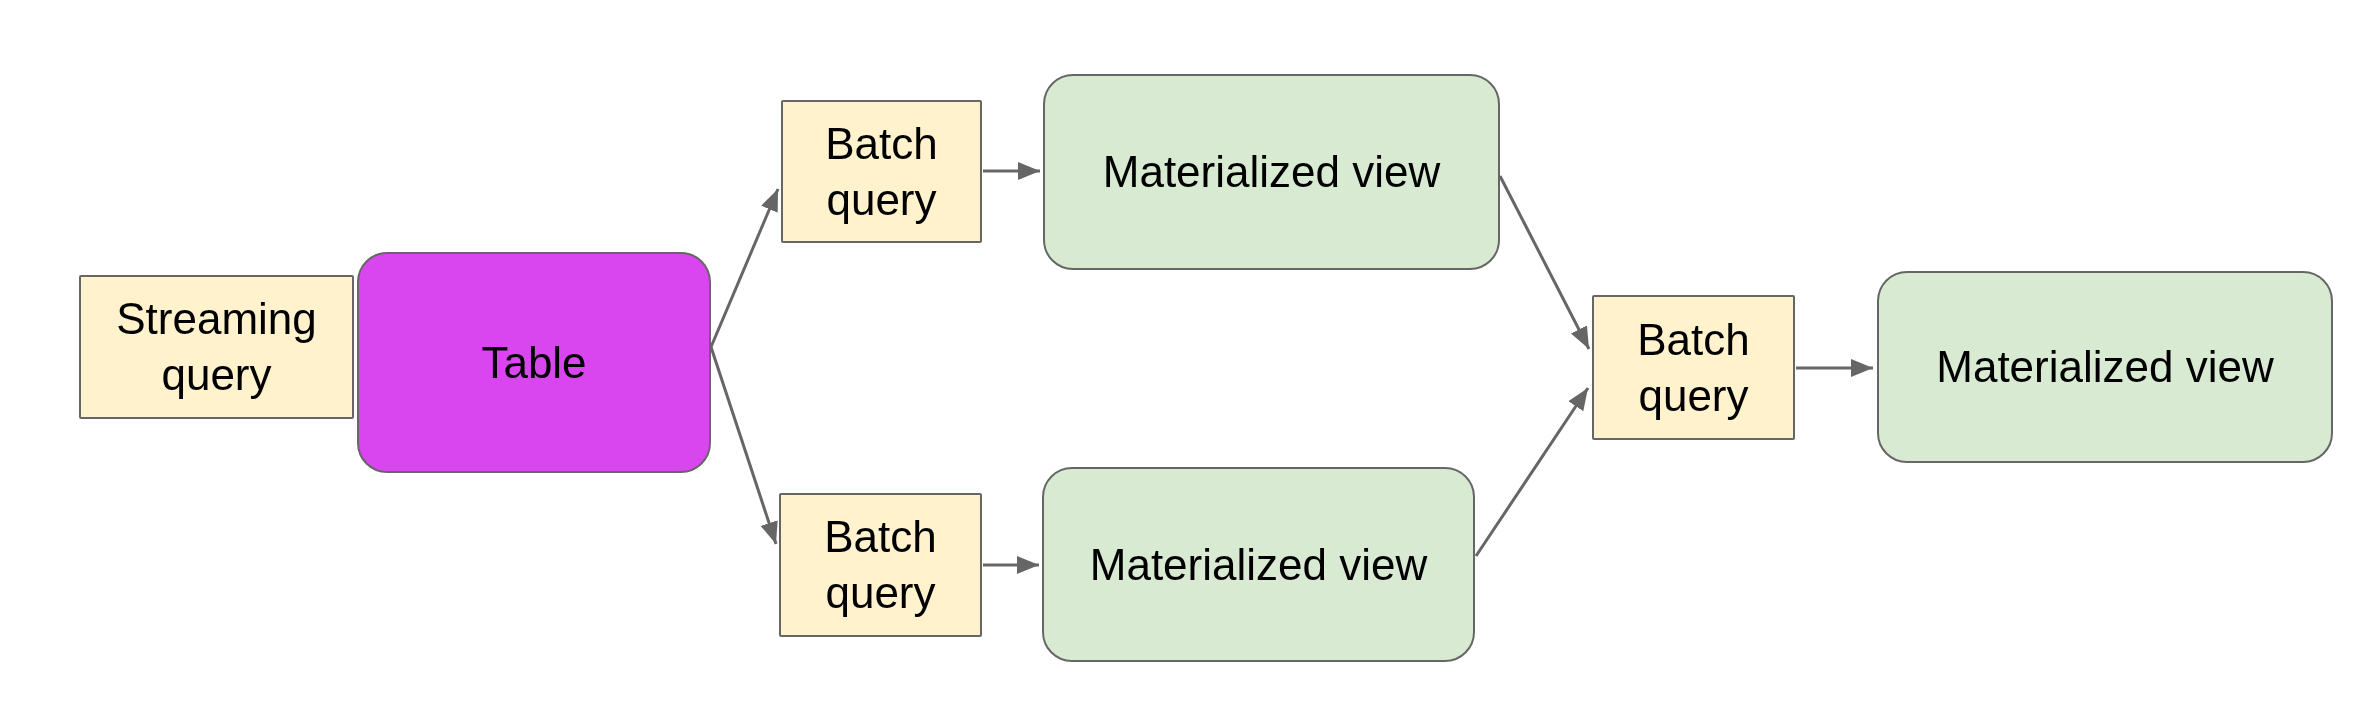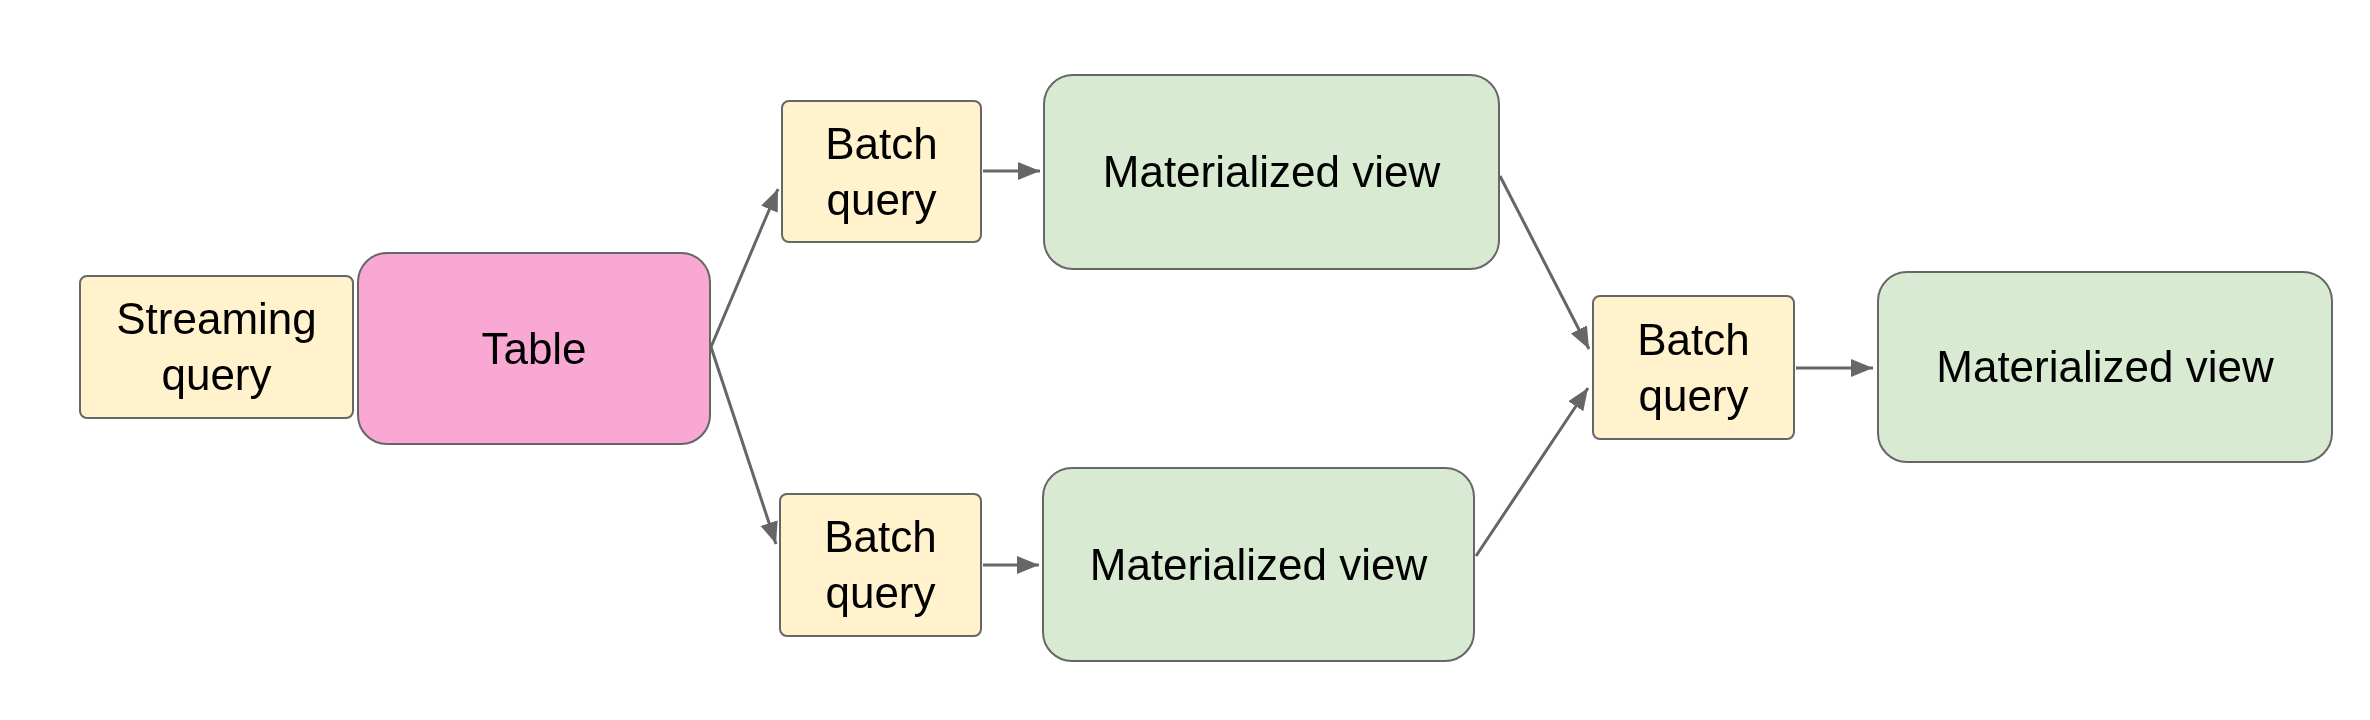--- a/index.html
+++ b/index.html
@@ -29,21 +29,21 @@
     display: flex;
     align-items: center;
     justify-content: center;
     text-align: center;
     font-size: 44px;
     line-height: 1.27;
     color: #000000;
     padding: 0 10px;
   }
   .node.query {
-    border-radius: 8px;
+    border-radius: 2px;
   }
   .node.table {
     border-radius: 30px;
     justify-content: center;
   }
   .label {
     display: block;
   }
 </style>
 </head>
@@ -64,21 +64,21 @@
       <line x1="983" y1="565" x2="1039" y2="565" stroke="#666666" stroke-width="3" marker-end="url(#arrowhead)"></line>
       <line x1="1500" y1="176" x2="1589" y2="349" stroke="#666666" stroke-width="3" marker-end="url(#arrowhead)"></line>
       <line x1="1476" y1="556" x2="1588" y2="388" stroke="#666666" stroke-width="3" marker-end="url(#arrowhead)"></line>
       <line x1="1796" y1="368" x2="1873" y2="368" stroke="#666666" stroke-width="3" marker-end="url(#arrowhead)"></line>
     </svg>
 
   <div class="node query" style="left: 32px; top: 275px; width: 275px; height: 144px; color: rgb(0, 0, 0); background: rgb(255, 242, 204); border: 2.5px solid rgb(102, 102, 102); margin-left: 47px;">
     <span class="label">Streaming query</span>
   </div>
 
-  <div class="node table" style="left: 357px; top: 252px; width: 354px; height: 193px; color: rgb(0, 0, 0); background: #f9a8d4; border: 2.5px solid rgb(102, 102, 102);">
+  <div class="node table" style="left: 357px; top: 252px; width: 354px; height: 221px; color: rgb(0, 0, 0); background: #d946ef; border: 2.5px solid rgb(102, 102, 102);">
     <span class="label">Table</span>
   </div>
 
   <div class="node query" style="left: 781px; top: 100px; width: 201px; height: 143px; color: rgb(0, 0, 0); background: rgb(255, 242, 204); border: 2.5px solid rgb(102, 102, 102);">
     <span class="label">Batch query</span>
   </div>
 
   <div class="node table" style="left: 1043px; top: 74px; width: 457px; height: 196px; color: rgb(0, 0, 0); background: rgb(217, 234, 211); border: 2.5px solid rgb(102, 102, 102);">
     <span class="label">Materialized view</span>
   </div>

